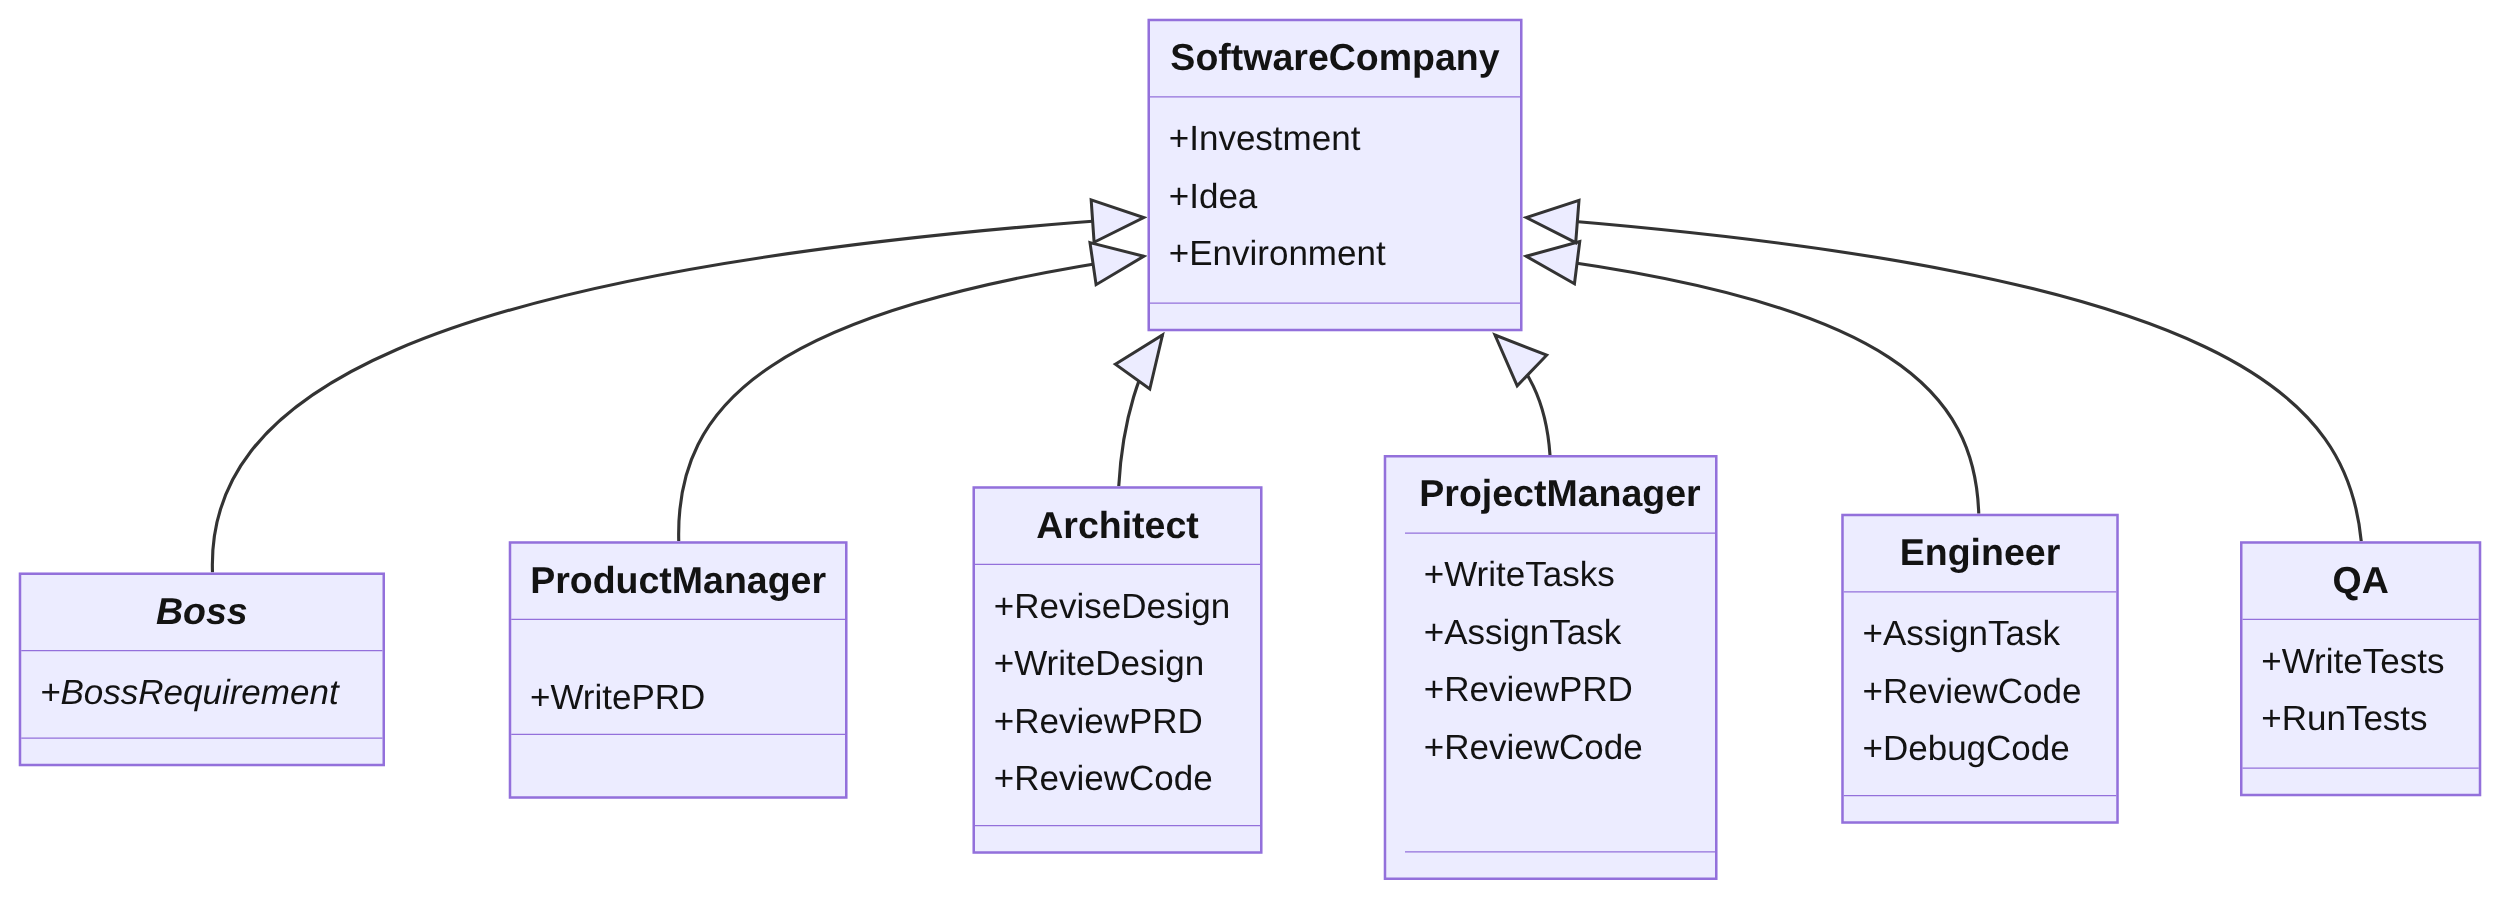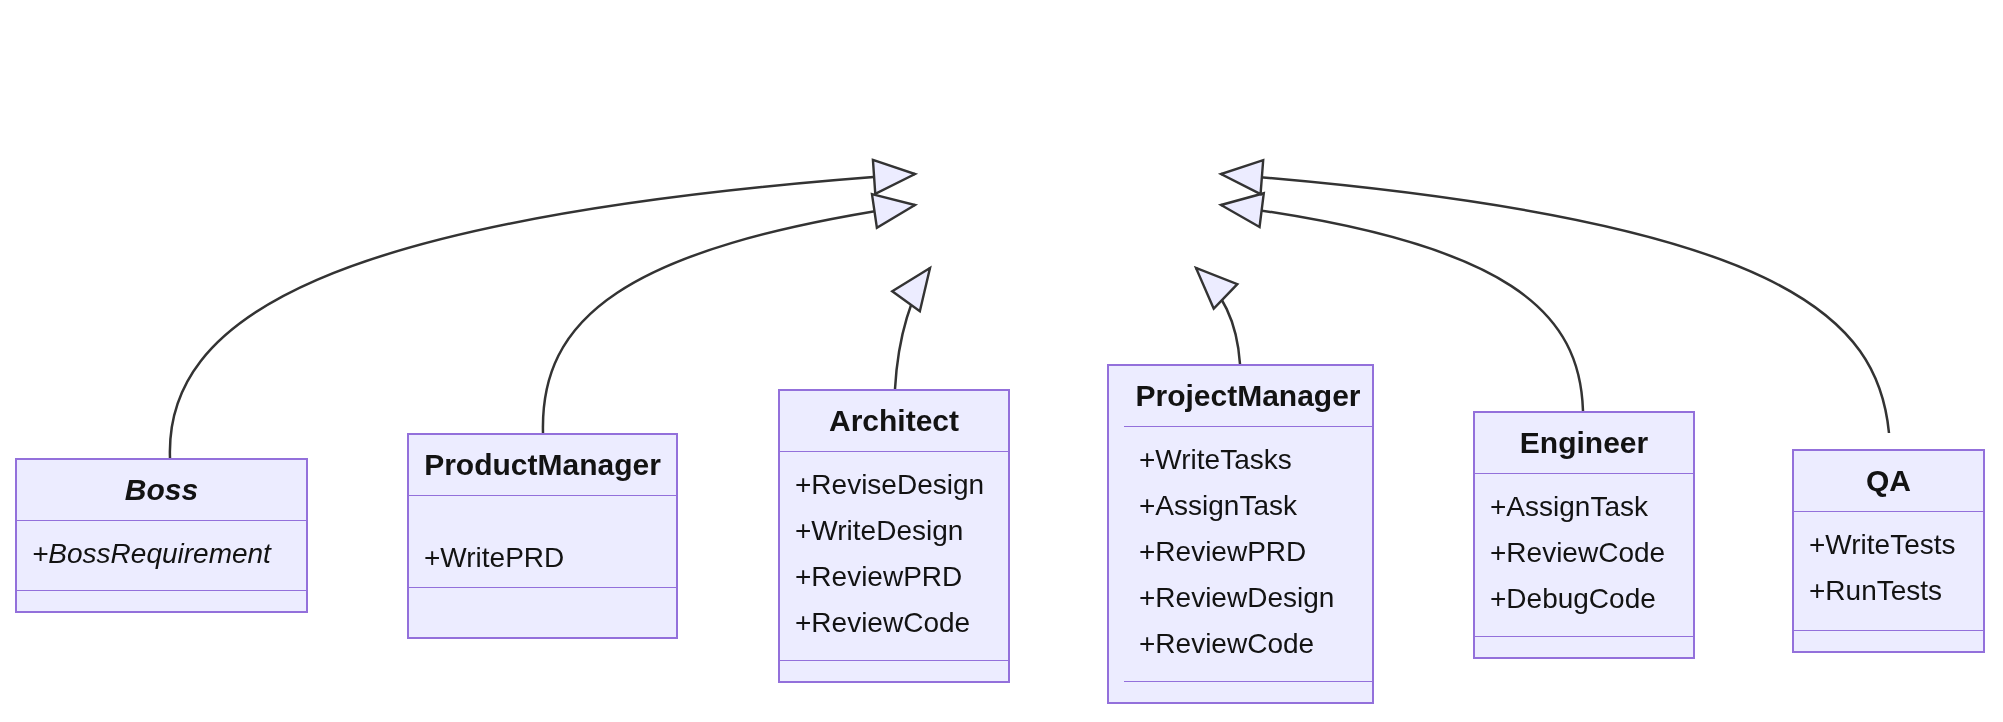--- a/index.html
+++ b/index.html
@@ -69,20 +69,29 @@
       </marker>
     </defs>
     <path class="edge-path" d="M 170,458 C 165,320 320,215 915,174" marker-end="url(#inherit-arrow)"></path>
     <path class="edge-path" d="M 543,433 C 540,320 620,248 915,205" marker-end="url(#inherit-arrow)"></path>
     <path class="edge-path" d="M 895,389 C 898,335 912,293 930,268" marker-end="url(#inherit-arrow)"></path>
     <path class="edge-path" d="M 1240,364 C 1237,320 1222,293 1196,268" marker-end="url(#inherit-arrow)"></path>
     <path class="edge-path" d="M 1583,411 C 1580,315 1515,242 1221,205" marker-end="url(#inherit-arrow)"></path>
     <path class="edge-path" d="M 1889,433 C 1878,320 1790,218 1221,174" marker-end="url(#inherit-arrow)"></path>
   </svg>
 
+  <div class="class-node" style="left:918px; top:15px; width:300px; height:250px;">
+    <div class="class-title">SoftwareCompany</div>
+    <div class="class-members">
+        <div class="member-row">+Investment</div>
+        <div class="member-row">+Idea</div>
+        <div class="member-row">+Environment</div>
+      </div>
+    <div class="class-methods"></div>
+  </div>
 
   <div class="class-node" style="left:15px; top:458px; width:293px; height:155px;font-style:italic;">
     <div class="class-title">Boss</div>
     <div class="class-members">
         <div class="member-row">+BossRequirement</div>
       </div>
     <div class="class-methods"></div>
   </div>
 
   <div class="class-node" style="left:407px; top:433px; width:271px; height:206px;gap:29px;">
@@ -104,37 +113,36 @@
       </div>
     <div class="class-methods"></div>
   </div>
 
   <div class="class-node" style="left:1107px; top:364px; width:267px; height:340px;padding-left:15px;">
     <div class="class-title">ProjectManager</div>
     <div class="class-members">
         <div class="member-row">+WriteTasks</div>
         <div class="member-row">+AssignTask</div>
         <div class="member-row">+ReviewPRD</div>
-        <div class="member-row">+ReviewDesign</div>
         <div class="member-row">+ReviewCode</div>
       </div>
     <div class="class-methods"></div>
   </div>
 
   <div class="class-node" style="left:1473px; top:411px; width:222px; height:248px;">
     <div class="class-title">Engineer</div>
     <div class="class-members">
         <div class="member-row">+AssignTask</div>
         <div class="member-row">+ReviewCode</div>
         <div class="member-row">+DebugCode</div>
       </div>
     <div class="class-methods"></div>
   </div>
 
-  <div class="class-node" style="left:1792px; top:433px; width:193px; height:204px;margin-top:16px;">
+  <div class="class-node" style="left:1792px; top:433px; width:193px; height:204px;">
     <div class="class-title">QA</div>
     <div class="class-members">
         <div class="member-row">+WriteTests</div>
         <div class="member-row">+RunTests</div>
       </div>
     <div class="class-methods"></div>
   </div>
 
 </div>
 

